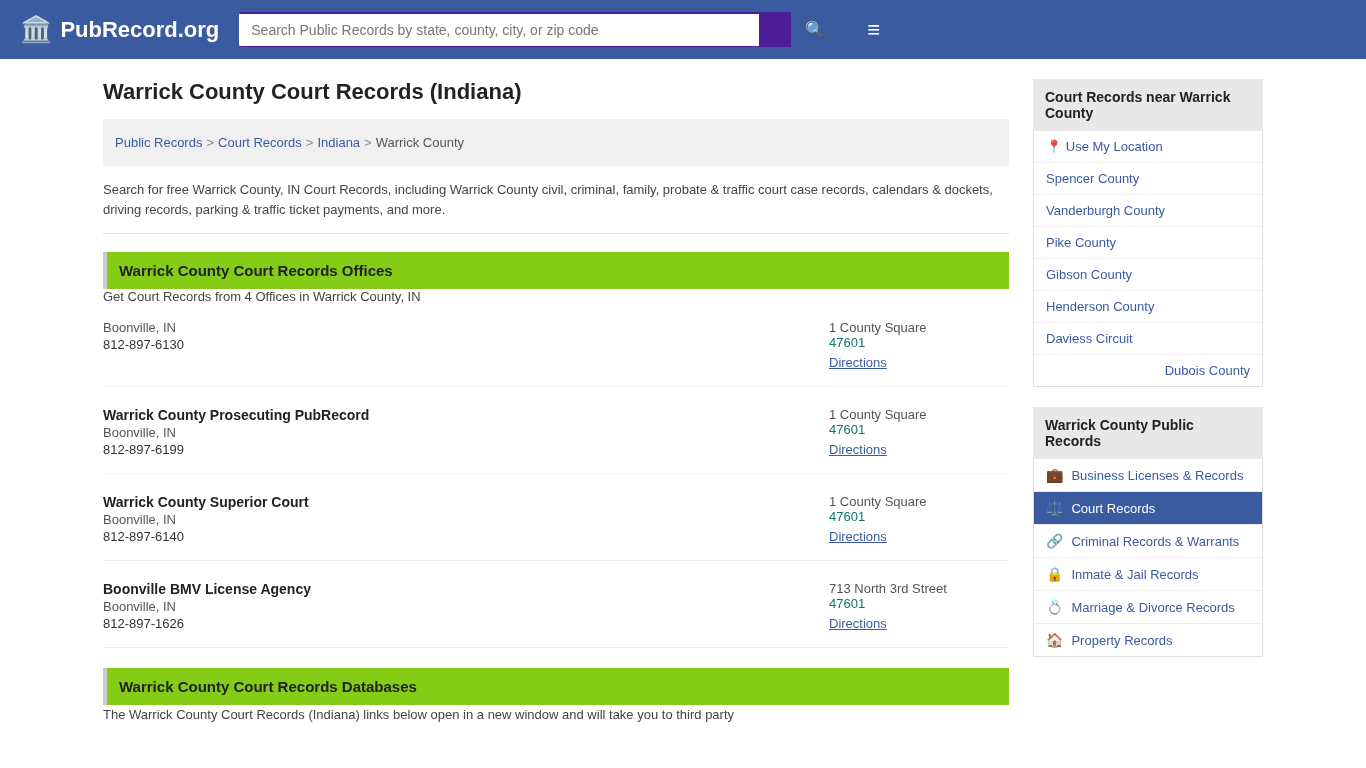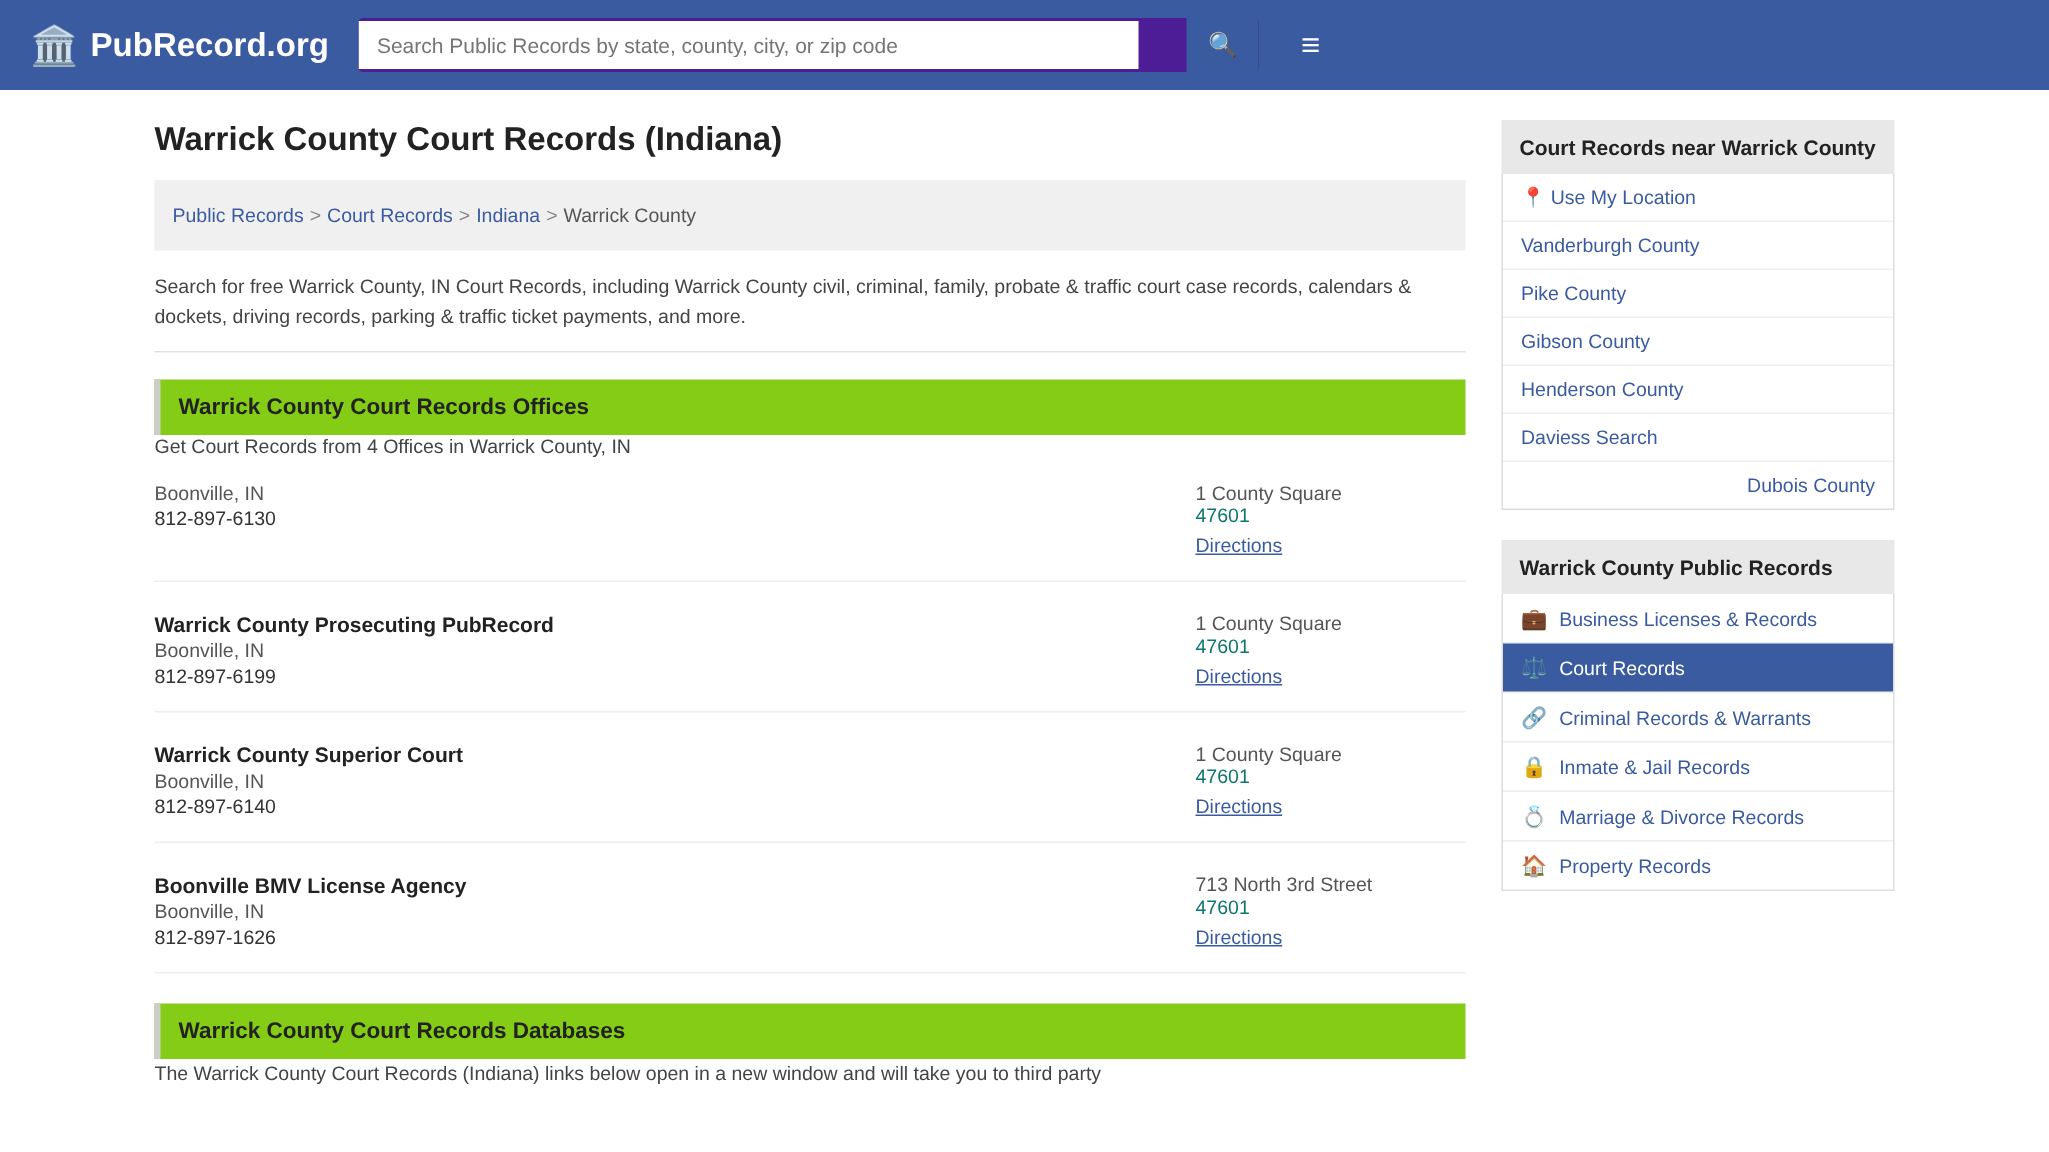--- a/index.html
+++ b/index.html
@@ -64,21 +64,21 @@
       margin: 0 auto;
       padding: 20px 20px;
       display: flex;
       gap: 24px;
     }
     .main-content {
       flex: 1;
       min-width: 0;
     }
     .sidebar {
-      width: 262px;
+      width: 230px;
       flex-shrink: 0;
     }
 
     
     .page-title {
       font-size: 22px;
       font-weight: bold;
       color: #222;
       margin-bottom: 14px;
     }
@@ -332,33 +332,36 @@
     <div class="sidebar-section">
       <div class="sidebar-title">Court Records near Warrick County</div>
       <ul class="county-list">
         <li>
           <a href="#">
             <span>📍</span>
             <span>Use My Location</span>
           </a>
         </li>
         <li>
+          <a href="#">Spencer County</a>
+        </li>
+        <li>
           <a href="#">Vanderburgh County</a>
         </li>
         <li>
           <a href="#">Pike County</a>
         </li>
         <li>
           <a href="#">Gibson County</a>
         </li>
         <li>
           <a href="#">Henderson County</a>
         </li>
         <li>
-          <a href="#">Daviess Search</a>
+          <a href="#">Daviess Circuit</a>
         </li>
         <li>
           <a href="#">Dubois County</a>
         </li>
       </ul>
     </div>
 
     <div class="sidebar-section">
       <div class="sidebar-title">Warrick County Public Records</div>
       <ul class="sidebar-list">

